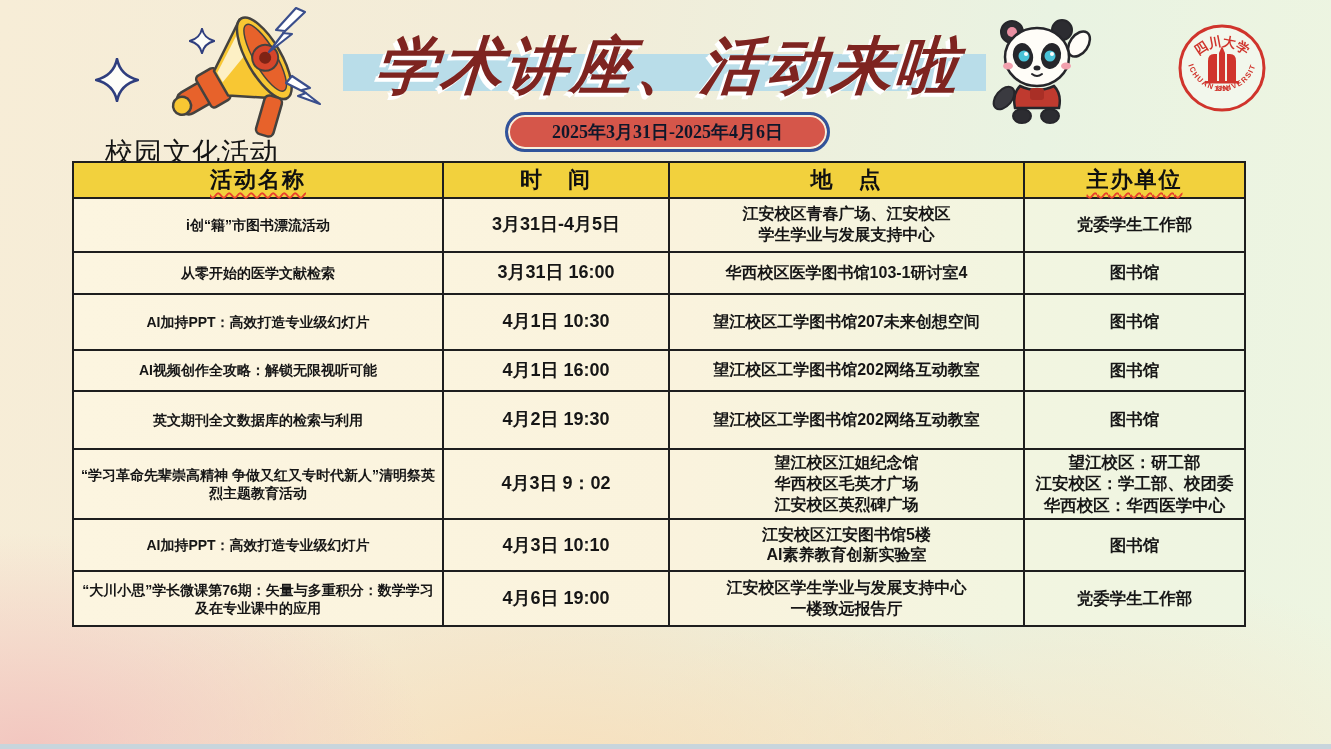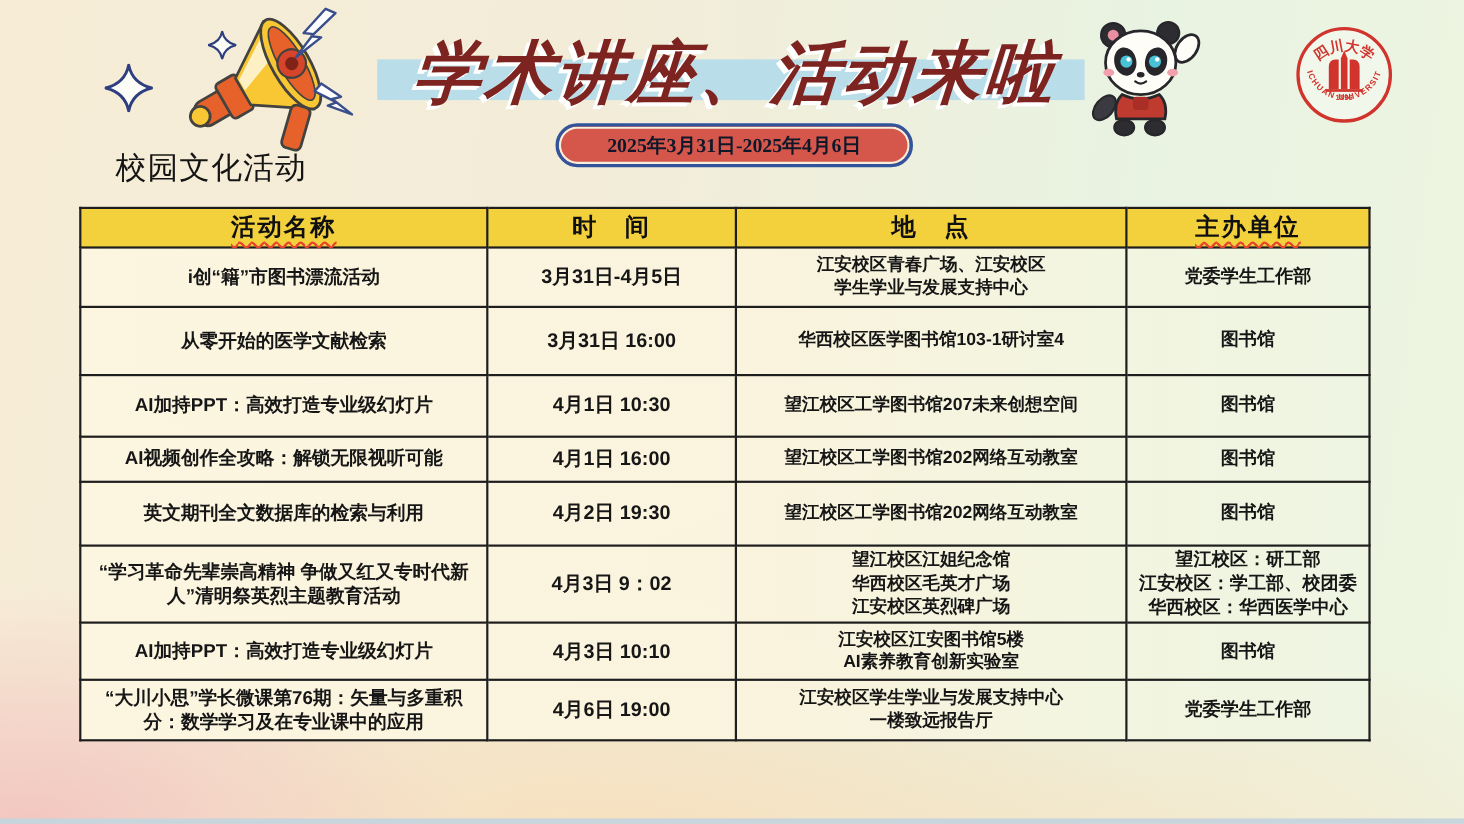--- a/index.html
+++ b/index.html
@@ -38,42 +38,42 @@
   }
   .decor{position:absolute;}
   .megaphone-wrap{left:168px;top:0px;width:160px;height:145px;}
   .sparkle-big{left:95px;top:58px;width:44px;height:44px;}
   .sparkle-small{left:189px;top:28px;width:26px;height:26px;}
   .panda-wrap{left:982px;top:10px;width:114px;height:122px;}
   .seal-wrap{left:1177px;top:23px;width:90px;height:90px;}
 
   
   .sched-table{
-    position:absolute;left:72px;top:188px;width:1172px;
+    position:absolute;left:72px;top:161px;width:1172px;
     border-collapse:collapse;table-layout:fixed;
     background:linear-gradient(90deg,#fcf5e0 0%,#faf3dd 52%,#f2f5e0 80%,#eef5e2 100%);
   }
   .sched-table td,.sched-table th{
     border:2px solid #1e1e1e;text-align:center;vertical-align:middle;
     padding:2px 6px;box-sizing:border-box;color:#161616;
   }
   .sched-table th{
     background:#f2d13d;font-size:22px;font-weight:bold;color:#101010;
     height:35px;letter-spacing:2px;
   }
   .sched-table td{font-weight:bold;white-space:pre-line;line-height:1.3;}
-  td.c-name{font-size:17px;}
+  td.c-name{font-size:14px;}
   td.c-time{font-size:18px;}
   td.c-loc{font-size:16px;}
   td.c-org{font-size:16.5px;}
   .squiggle{
     text-decoration:underline wavy #e8432d;
     text-decoration-thickness:2px;text-underline-offset:5px;
   }
-  tr.r1{height:54px;} tr.r2{height:62px;} tr.r3{height:56px;} tr.r4{height:41px;}
+  tr.r1{height:54px;} tr.r2{height:42px;} tr.r3{height:56px;} tr.r4{height:41px;}
   tr.r5{height:58px;} tr.r6{height:65px;padding-left:13px;} tr.r7{height:52px;} tr.r8{height:55px;}
 </style>
 </head>
 <body>
 
 <div class="stage">
 
   <svg class="decor sparkle-big" viewBox="0 0 40 40">
     <path d="M20,1 Q23,16 39,20 Q23,24 20,39 Q17,24 1,20 Q17,16 20,1 Z" fill="#fdfdf8" stroke="#2f3e7e" stroke-width="2.4" stroke-linejoin="round"></path>
   </svg>

